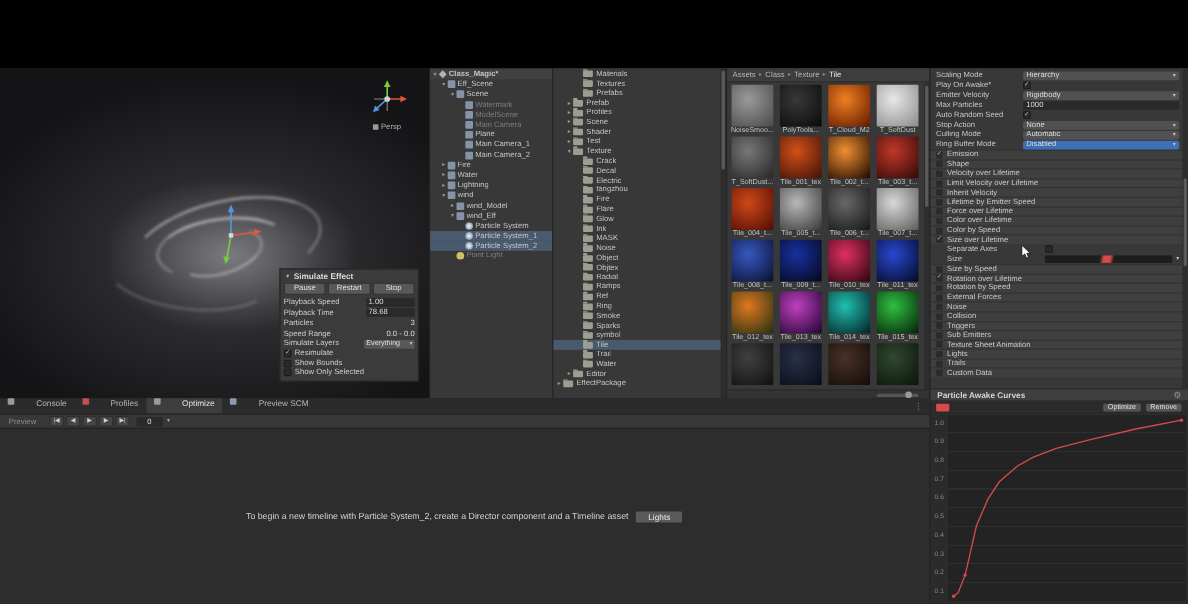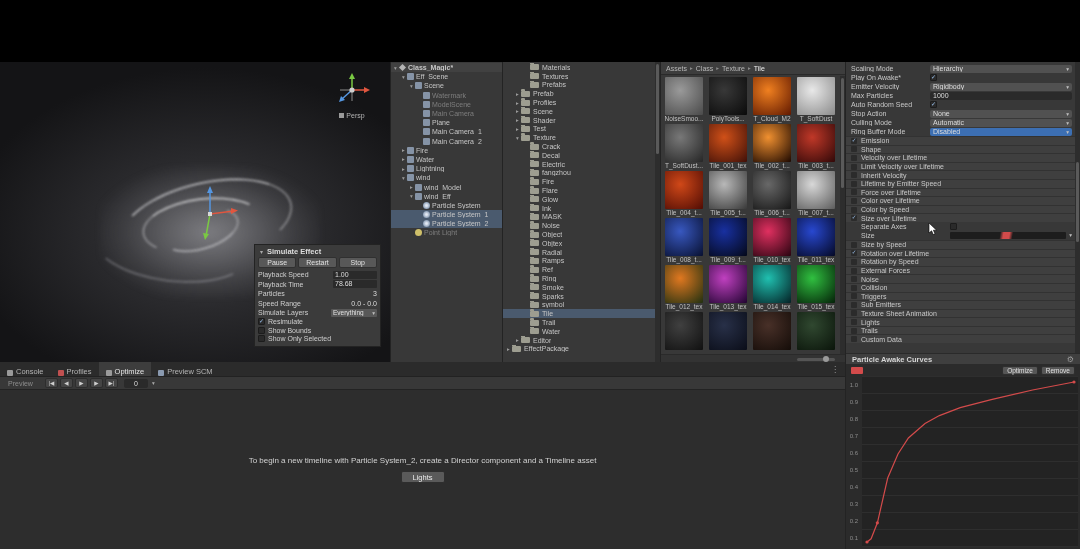--- a/index.html
+++ b/index.html
@@ -98,33 +98,33 @@
   .cbtn{height:9px;background:#565656;border:1px solid #2e2e2e;border-radius:2px;font-size:6.5px;color:#e0e0e0;padding:0 4px;line-height:8px}
   .ylabs{position:absolute;left:0;top:24px;width:14px}
   .ylab{height:17px;line-height:17px;font-size:6px;color:#8c8c8c;text-align:right;padding-right:2px}
   .cgraph{position:absolute;left:16px;right:2px;top:23px;bottom:2px;background:#232323;
     background-image:repeating-linear-gradient(to bottom,#2e2e2e 0 1px,transparent 1px 17px)}
   .cgraph svg{position:absolute;left:0;top:0}
 
   
   #tabs{position:absolute;left:0;top:362px;width:845px;height:14px;background:#2b2b2b;display:flex;align-items:center}
   #tablist{display:flex;height:14px}
-  .tab{display:flex;align-items:flex-end;gap:3px;padding:0 7px;height:14px;font-size:7.5px;color:#b5b5b5}
+  .tab{display:flex;align-items:flex-start;gap:20px;padding:0 7px;height:14px;font-size:7.5px;color:#b5b5b5}
   .tab.active{background:#3d3d3d;color:#e4e4e4}
   .tico{width:6px;height:6px;border-radius:1px}
   .tspacer{flex:1}
   .menu-dots{font-size:8px;color:#9a9a9a;padding:0 6px}
   #ttool{position:absolute;left:0;top:376px;width:845px;height:13px;background:#383838;border-top:1px solid #222;display:flex;align-items:center}
   .pv{font-size:7px;color:#8d8d8d;padding:0 8px}
   .transport{display:flex;gap:2px;margin-left:4px}
   .tbtn{min-width:13px;height:10px;background:#454545;border:1px solid #2d2d2d;border-radius:2px;font-size:5.5px;color:#cfcfcf;text-align:center;line-height:9px;padding:0 1px}
   .fcount{width:24px;height:9px;background:#2a2a2a;border-radius:2px;font-size:7px;color:#dedede;text-align:center;line-height:9px;margin-left:6px}
   .caret2{font-size:5.5px;color:#aaa;margin-left:4px}
   #tcontent{position:absolute;left:0;top:389px;width:845px;height:160px;background:#2d2d2d;border-top:1px solid #232323;
-    display:flex;flex-direction:column;align-items:center;justify-content:center;gap:6px}
+    display:flex;align-items:center;justify-content:center;gap:6px}
   .tmsg{font-size:8px;color:#d2d2d2}
   .createbtn{min-width:44px;height:12px;background:#5a5a5a;border:1px solid #2e2e2e;border-radius:2px;font-size:7.5px;color:#eaeaea;text-align:center;line-height:11px;padding:0 6px}
   #cursor{position:absolute;left:928px;top:222px;z-index:50}
 </style>
 </head>
 <body>
 
 <div id="root">
   <div id="topbar"></div>
 

